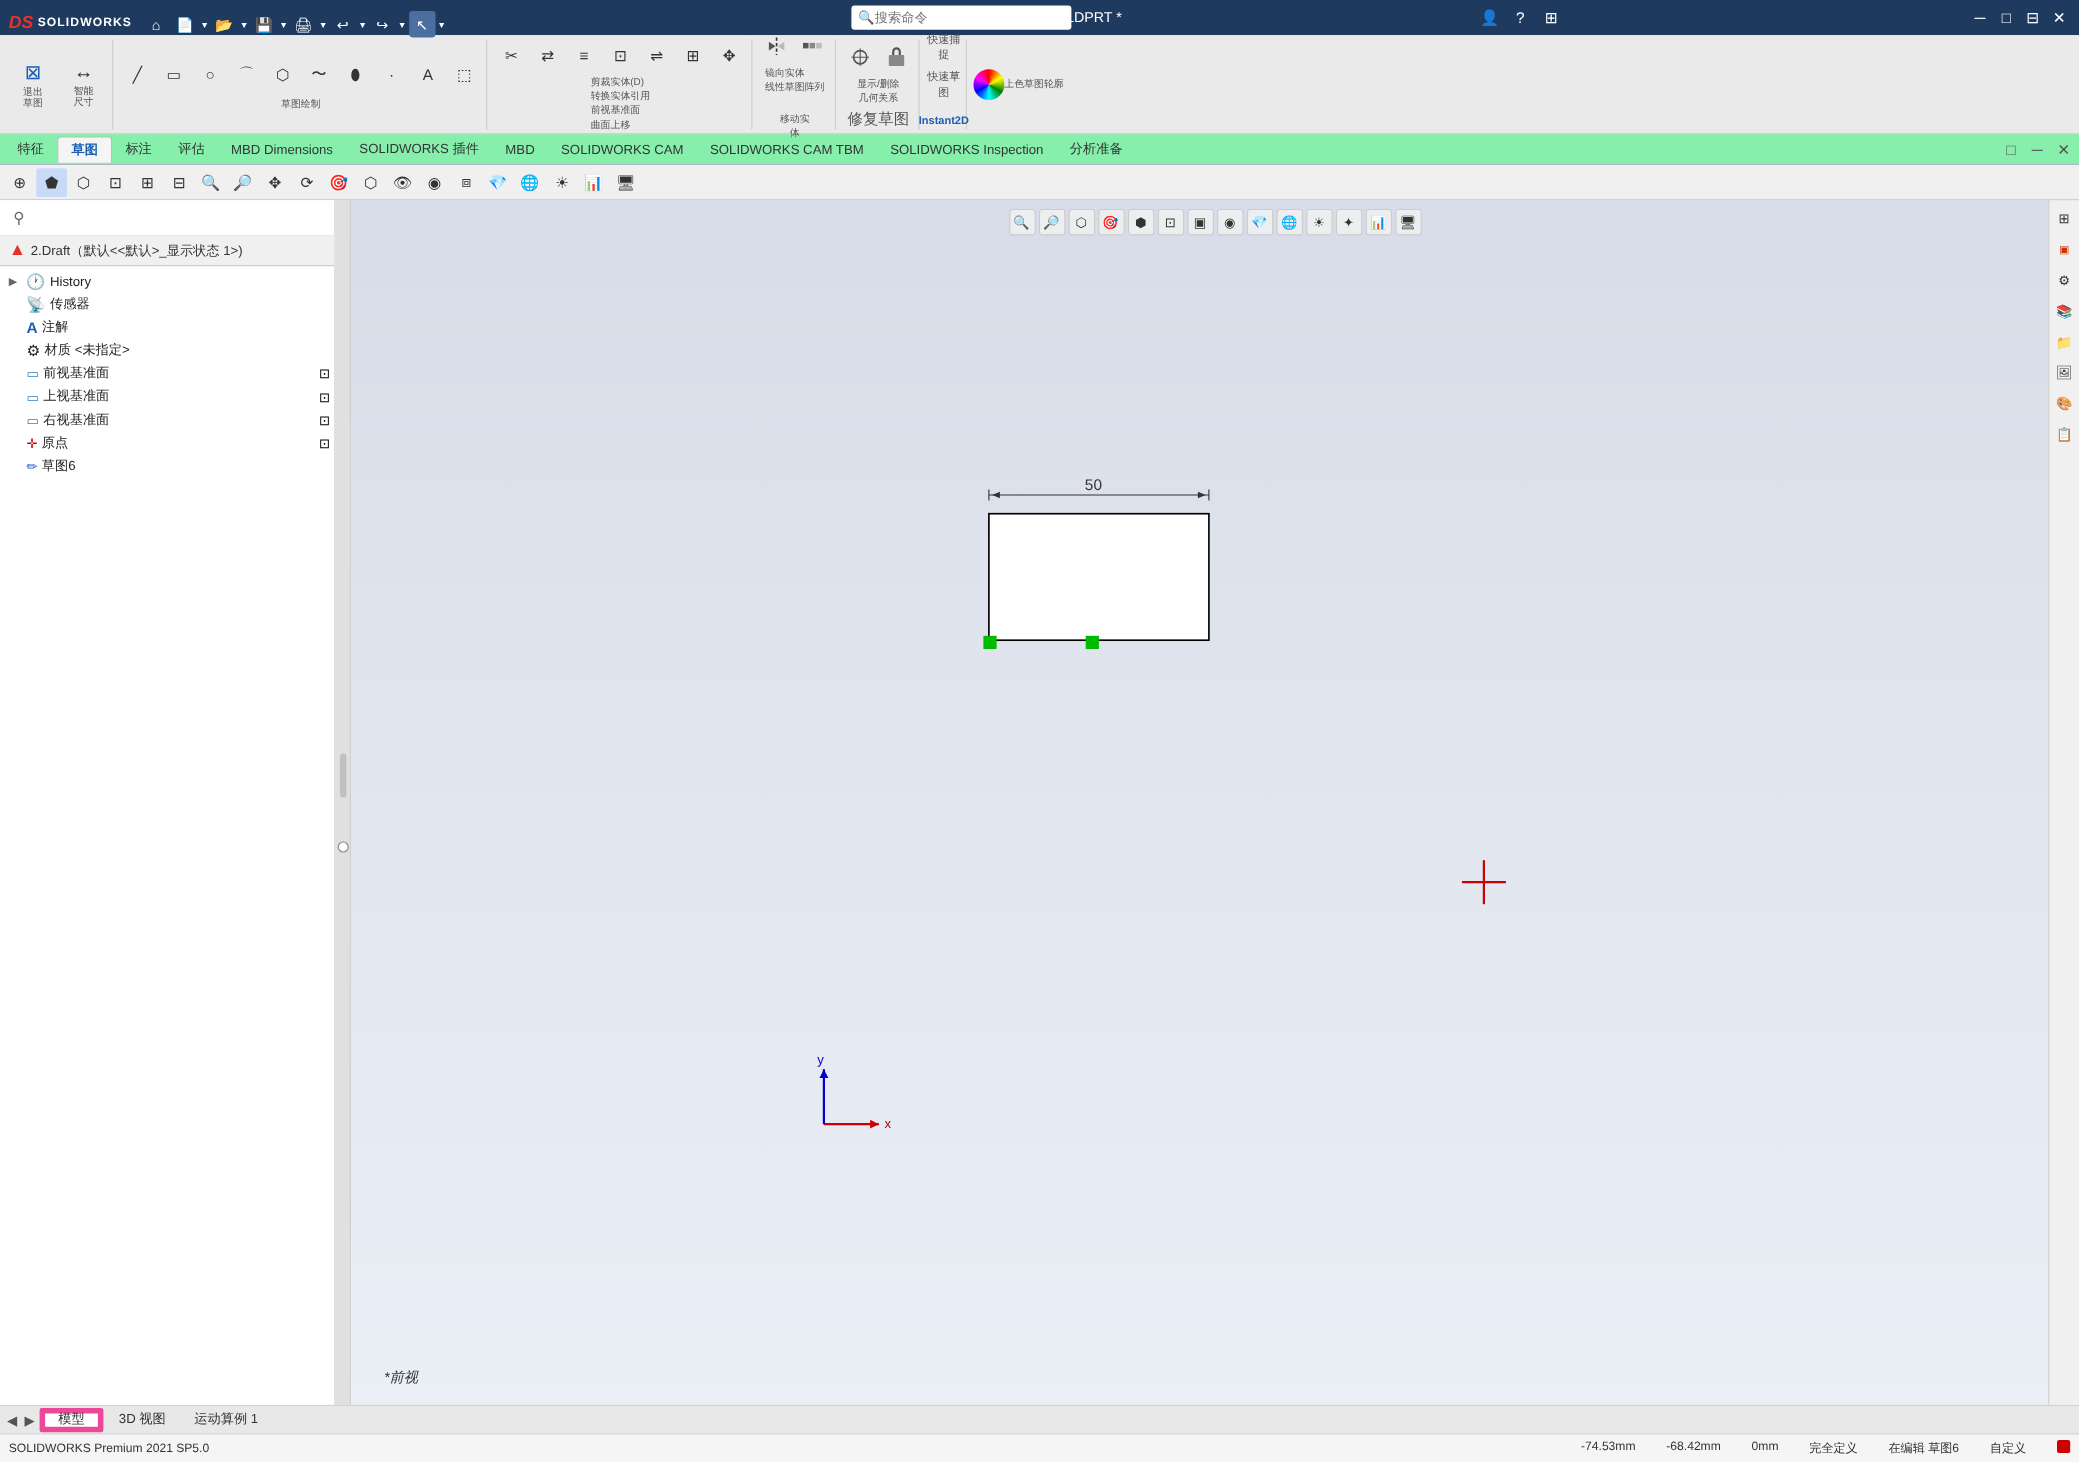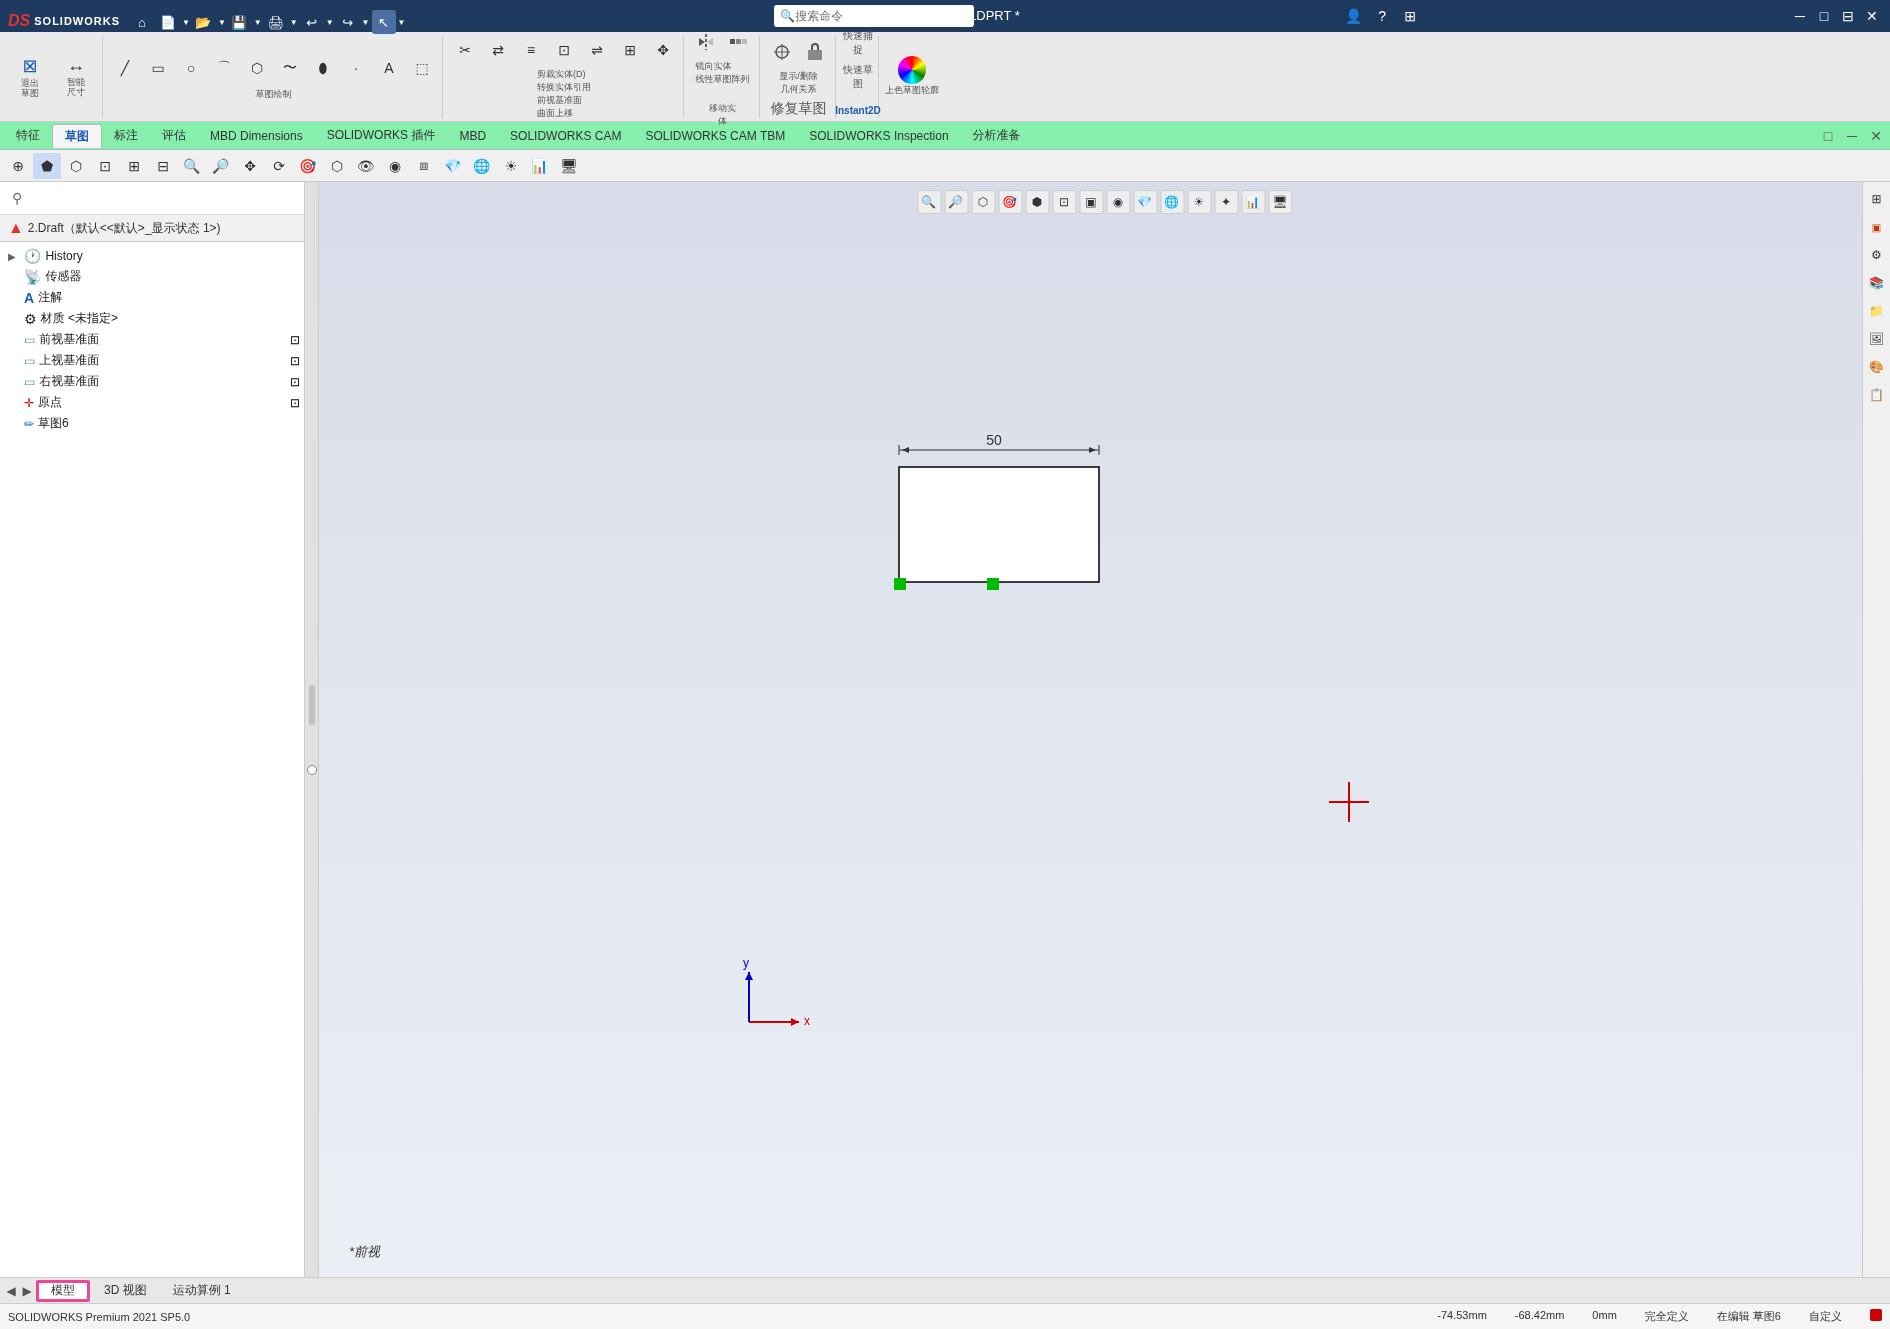--- a/index.html
+++ b/index.html
@@ -64,21 +64,21 @@
     #canvas { flex: 1; background: linear-gradient(to bottom, #d8dce8 0%, #e0e4ee 40%, #eaeef5 100%); position: relative; overflow: hidden; }
     .rt-btn { width: 22px; height: 22px; border: none; background: transparent; cursor: pointer; border-radius: 2px; display: flex; align-items: center; justify-content: center; font-size: 12px; color: #333; }
 
     
     #status-bar { height: 26px; background: #f5f5f5; border-top: 1px solid #ccc; display: flex; align-items: center; padding: 0 8px; font-size: 11px; color: #333; gap: 16px; }
     #status-bar .coord { display: flex; gap: 28px; margin-left: auto; }
 
     
     #bottom-tabs { height: 26px; background: #e8e8e8; border-top: 1px solid #ccc; display: flex; align-items: center; padding: 0 4px; gap: 2px; }
     .bottom-tab { padding: 2px 12px; font-size: 12px; cursor: pointer; color: #333; height: 22px; display: flex; align-items: center; border-radius: 2px; }
-    .bottom-tab.active { background: white; border: 3px solid #ec4899; }
+    .bottom-tab.active { background: white; border: 5px solid #ec4899; }
     .vp-btn { width: 24px; height: 24px; border: none; background: rgba(240,240,240,0.9); cursor: pointer; border-radius: 3px; display: flex; align-items: center; justify-content: center; font-size: 12px; color: #333; border: 1px solid #ccc; }
 
     .filter-icon { font-size: 14px; color: #666; padding: 4px; }
 
     .logo-ds { color: #e8312a; font-weight: bold; font-size: 16px; font-style: italic; }
     .logo-sw { color: white; font-size: 11px; font-weight: bold; letter-spacing: 1px; }
 
     .title-center-area { position: absolute; left: 50%; transform: translateX(-50%); color: white; font-size: 13px; }
 
     .header-icons { display: flex; align-items: center; gap: 6px; }
@@ -284,21 +284,21 @@
         <span style="font-size:10px; color:#555;">快速草图</span>
       </button>
       <button class="tool-btn-sm">
         <span style="font-size:10px; color:#1a5fb4; font-weight:bold;">Instant2D</span>
       </button>
     </div>
   </div>
 
   <div class="toolbar-group">
     <div style="display:flex; gap:4px;">
-      <div style="display:flex; flex-direction:column; align-items:center;text-align:center;">
+      <div style="display:flex; flex-direction:row; align-items:center;text-align:center;">
         <div style="width:28px; height:28px; border-radius:50%; background:conic-gradient(red 0deg, yellow 60deg, green 120deg, cyan 180deg, blue 240deg, magenta 300deg, red 360deg); cursor:pointer;"></div>
         <span style="font-size:9px; color:#555;">上色草图轮廓</span>
       </div>
     </div>
   </div>
 </div>
 
 <div id="tab-bar">
   <div class="tab-item">特征</div>
   <div class="tab-item active">草图</div>

